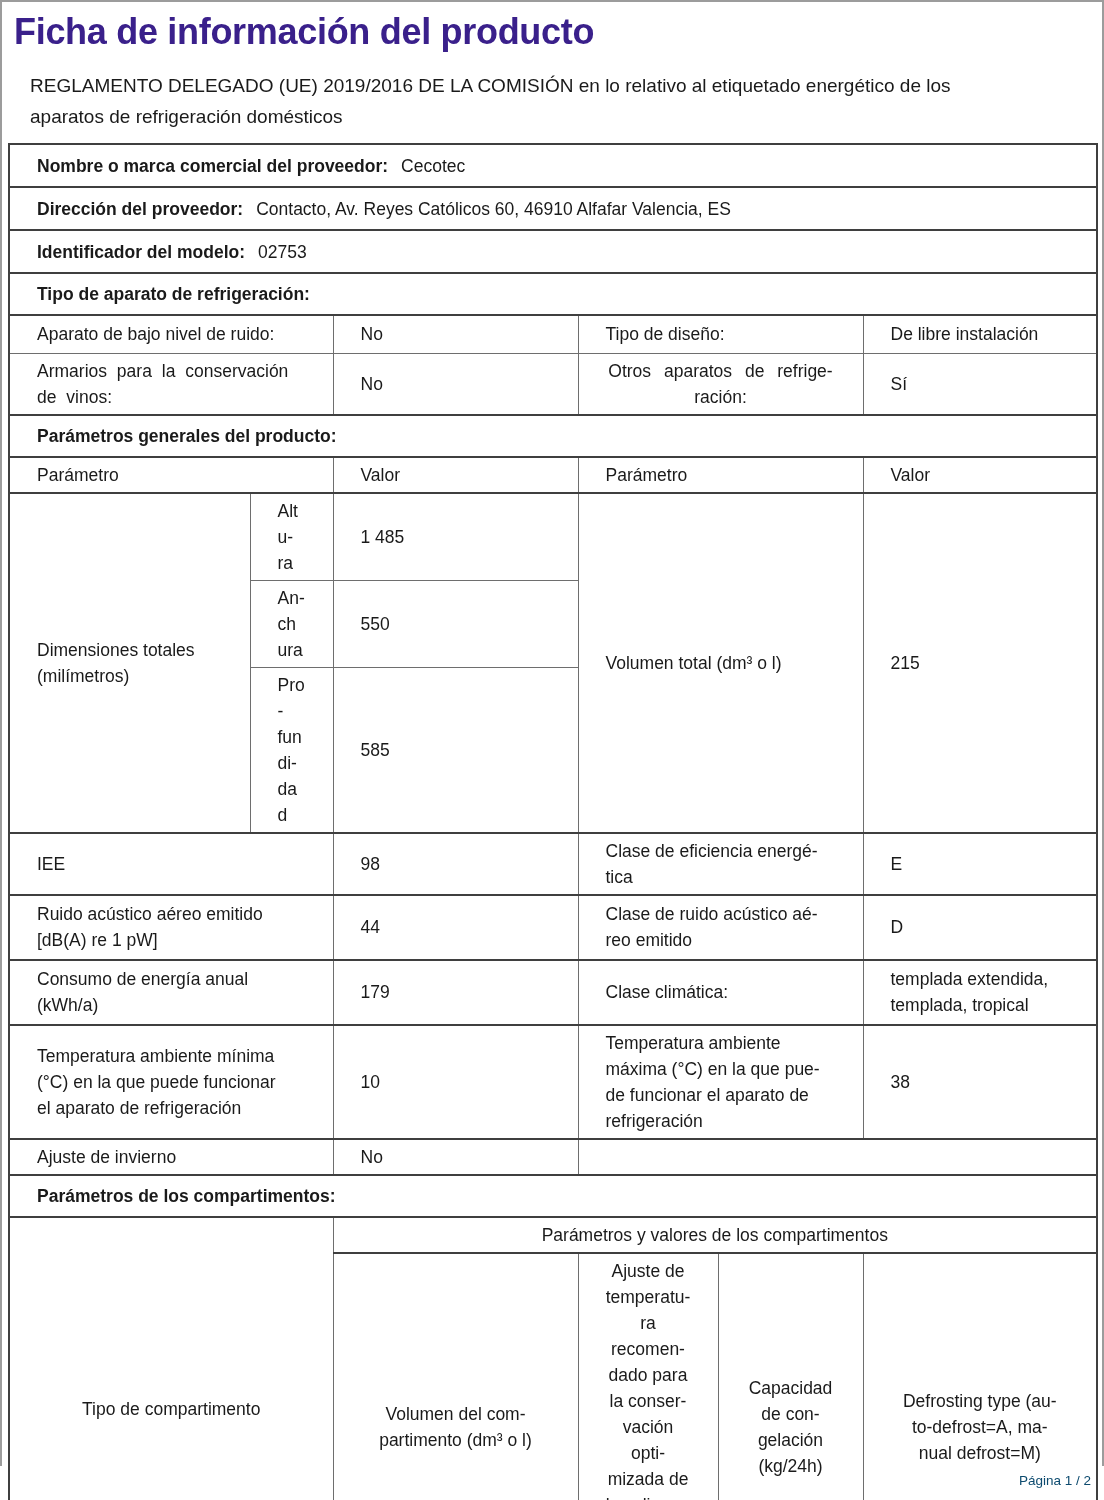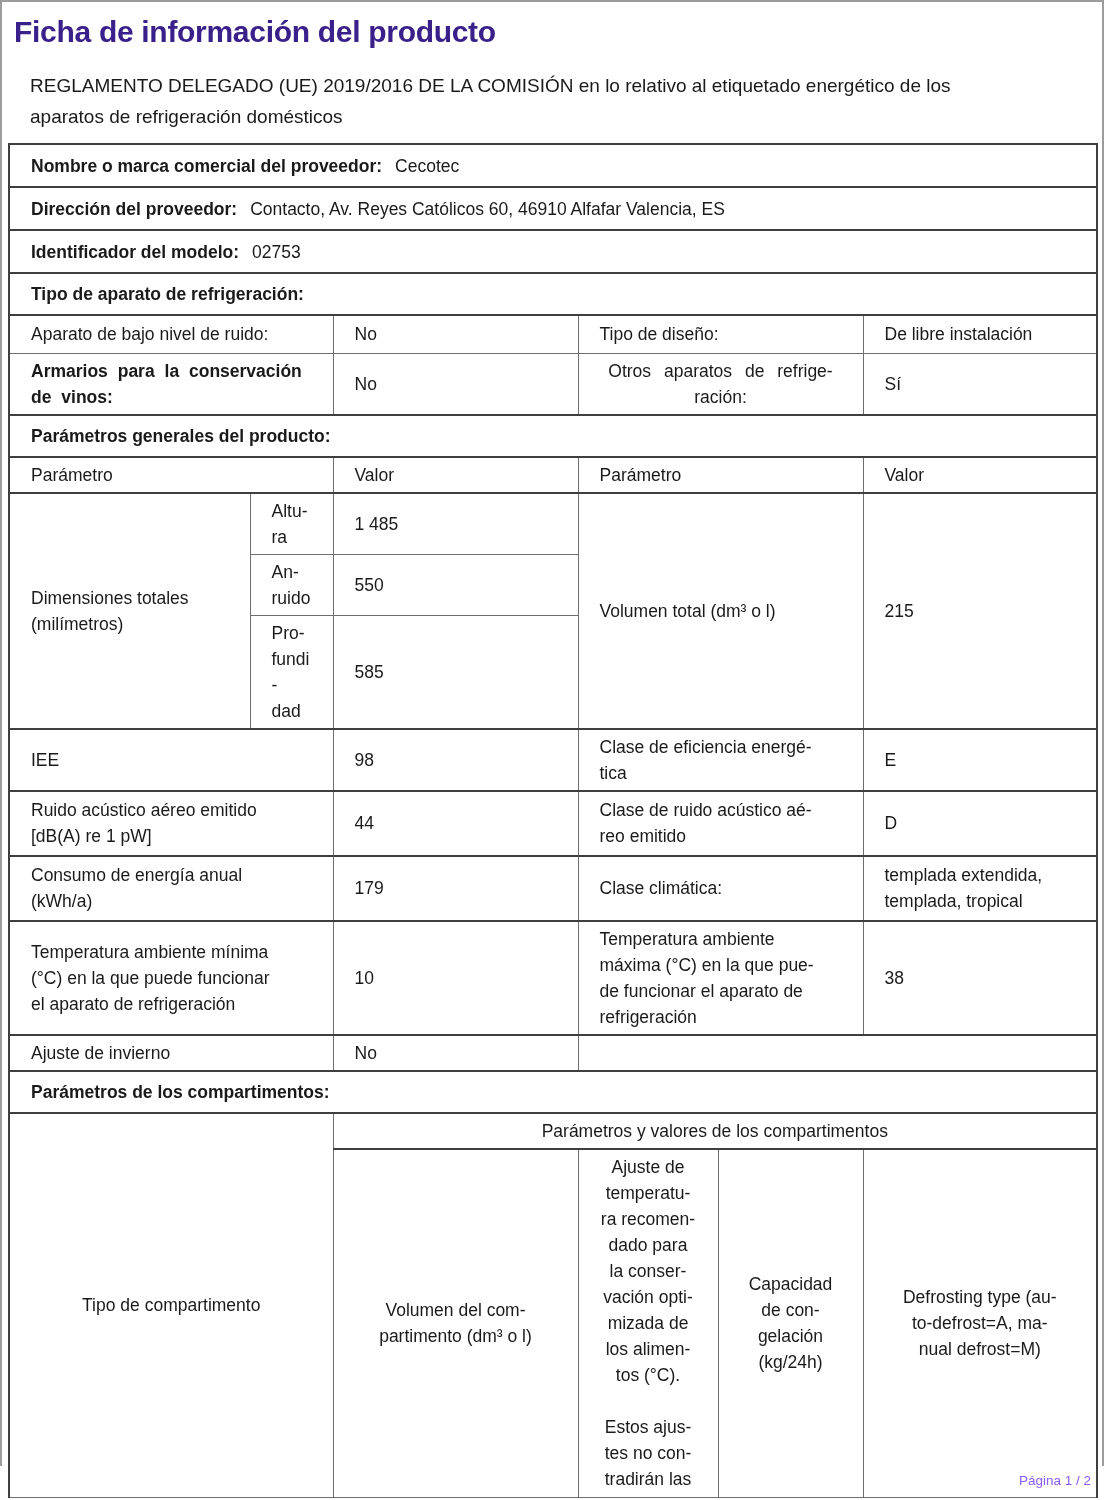--- a/index.html
+++ b/index.html
@@ -8,53 +8,53 @@
     background:#ffffff; color:#1a1a1a;
     font-family:"Liberation Sans", sans-serif;
   }
   .frame {
     position:absolute; left:0; top:0; width:1104px; height:1466px;
     border:2px solid #9c9c9c; border-bottom:none; box-sizing:border-box;
     pointer-events:none;
   }
   .title {
     position:absolute; left:14px; top:6px; margin:0;
-    font-size:30px; line-height:52px; font-weight:700; color:#3a208b;
+    font-size:36px; line-height:52px; font-weight:700; color:#3a208b;
     letter-spacing:-0.3px;
   }
   .subtitle {
     position:absolute; left:30px; top:70px; width:1030px;
     font-size:19px; line-height:31px; white-space:pre-line;
   }
   table.fiche {
     position:absolute; left:8px; top:143px; width:1088px;
     border-collapse:collapse; table-layout:fixed;
     border:2px solid #3f3f3f; border-bottom:none;
   }
   td {
-    border:1px solid #6e6e6e; padding:4px 21px;
+    border:1px solid #6e6e6e; padding:4px 27px;
     font-size:17.5px; line-height:26px; vertical-align:middle;
     white-space:pre-line; overflow:hidden; word-wrap:break-word;
   }
   tr.thick > td { border-top:2px solid #3f3f3f; }
   .b { font-weight:700; }
   .v { margin-left:13px; }
   .ctr { text-align:center;border-radius:17px; }
   .top { vertical-align:top;margin-left:16px; }
   .clip { height:338px; overflow:hidden; }
-  .just1 { word-spacing:5px;font-weight:bold; }
+  .just1 { word-spacing:5px; }
   .just2 { word-spacing:8px;text-align:center; }
   tr.h33{height:33px} tr.h35{height:35px} tr.h38{height:38px}
   tr.h42{height:42px} tr.h43{height:43px} tr.h59{height:59px}
   tr.h60{height:60px} tr.h61{height:61px} tr.h65{height:65px}
   tr.h67{height:54px} tr.h90{height:90px} tr.h112{height:112px}
   tr.h349{height:349px}
   .footer {
     position:absolute; right:13px; top:1473px;
-    font-size:13.5px; line-height:16px; color:#8b5cf6;
+    font-size:13.5px; line-height:16px; color:#0c4a6e;
   }
 </style>
 </head>
 <body>
 
 <div class="frame"></div>
 
 <h1 class="title">Ficha de información del producto</h1>
 <div class="subtitle">REGLAMENTO DELEGADO (UE) 2019/2016 DE LA COMISIÓN en lo relativo al etiquetado energético de los
 aparatos de refrigeración domésticos</div>
@@ -108,21 +108,21 @@
       <td rowspan="3">Dimensiones totales
 (milímetros)</td>
       <td>Altu-
 ra</td>
       <td>1 485</td>
       <td colspan="2" rowspan="3">Volumen total (dm³ o l)</td>
       <td rowspan="3">215</td>
     </tr>
     <tr class="h60">
       <td>An-
-ruido</td>
+chura</td>
       <td>550</td>
     </tr>
     <tr class="h90">
       <td>Pro-
 fundi-
 dad</td>
       <td>585</td>
     </tr>
     <tr class="h67 thick">
       <td colspan="2">IEE</td>

